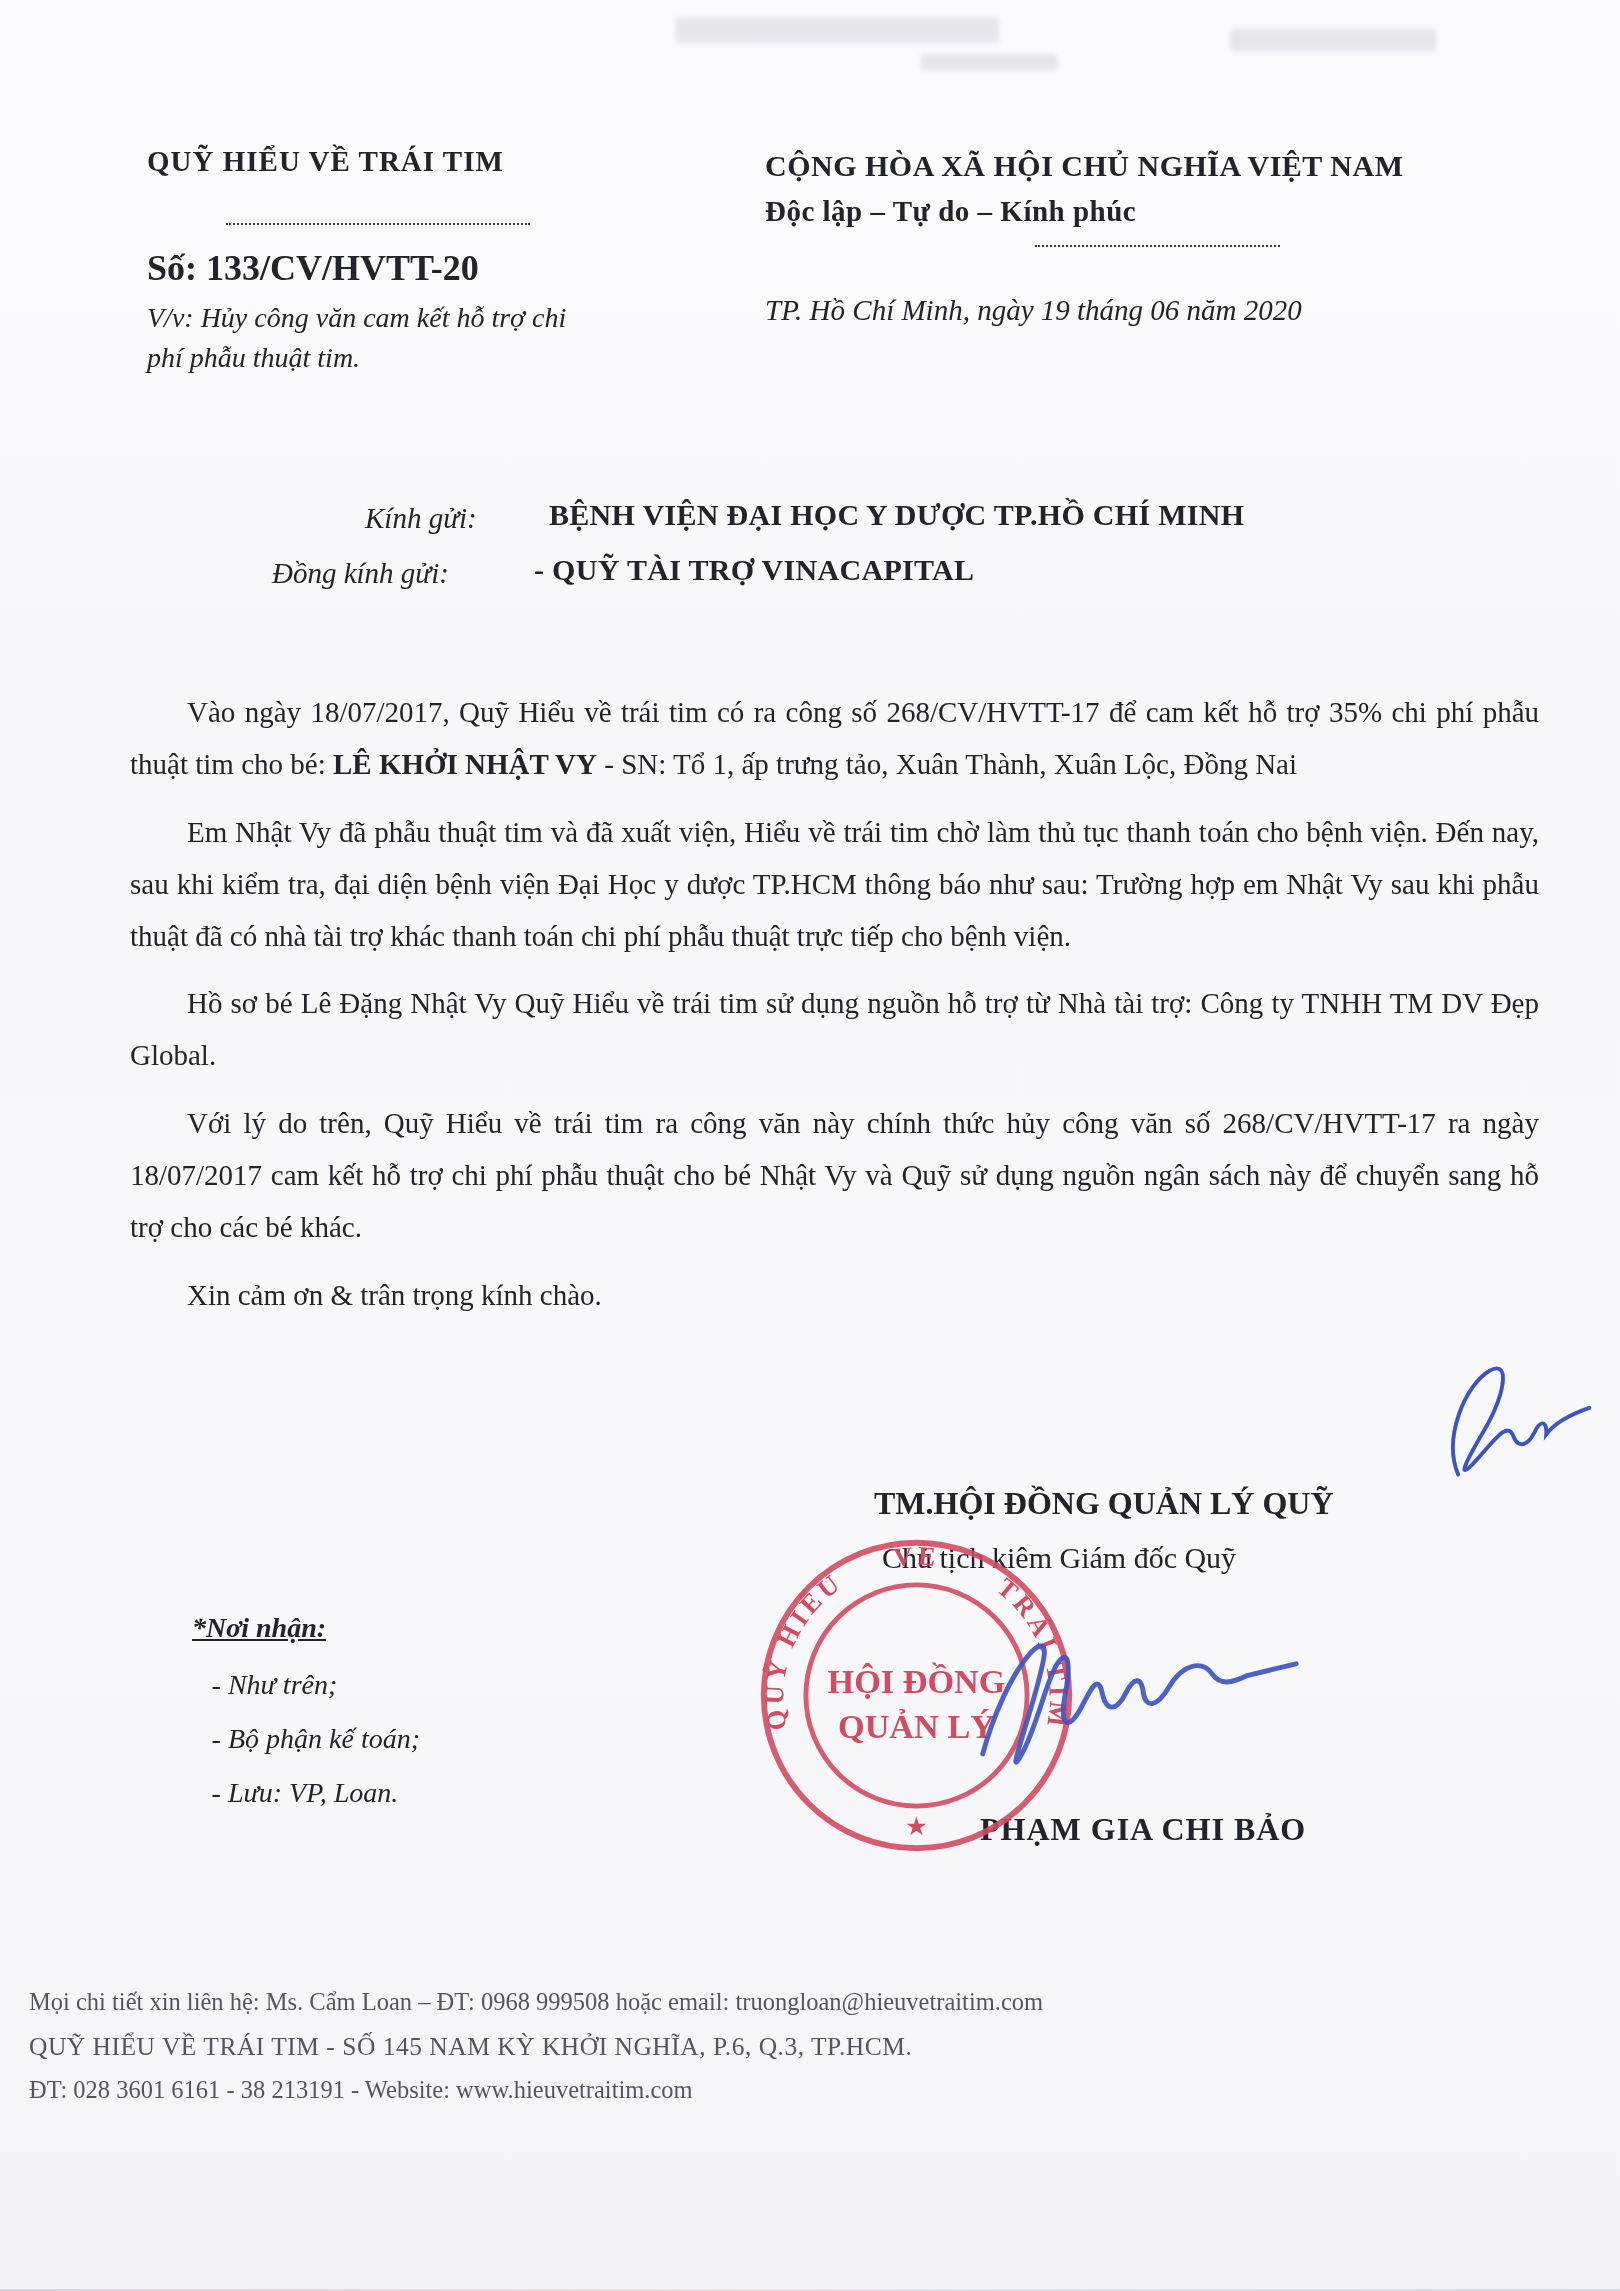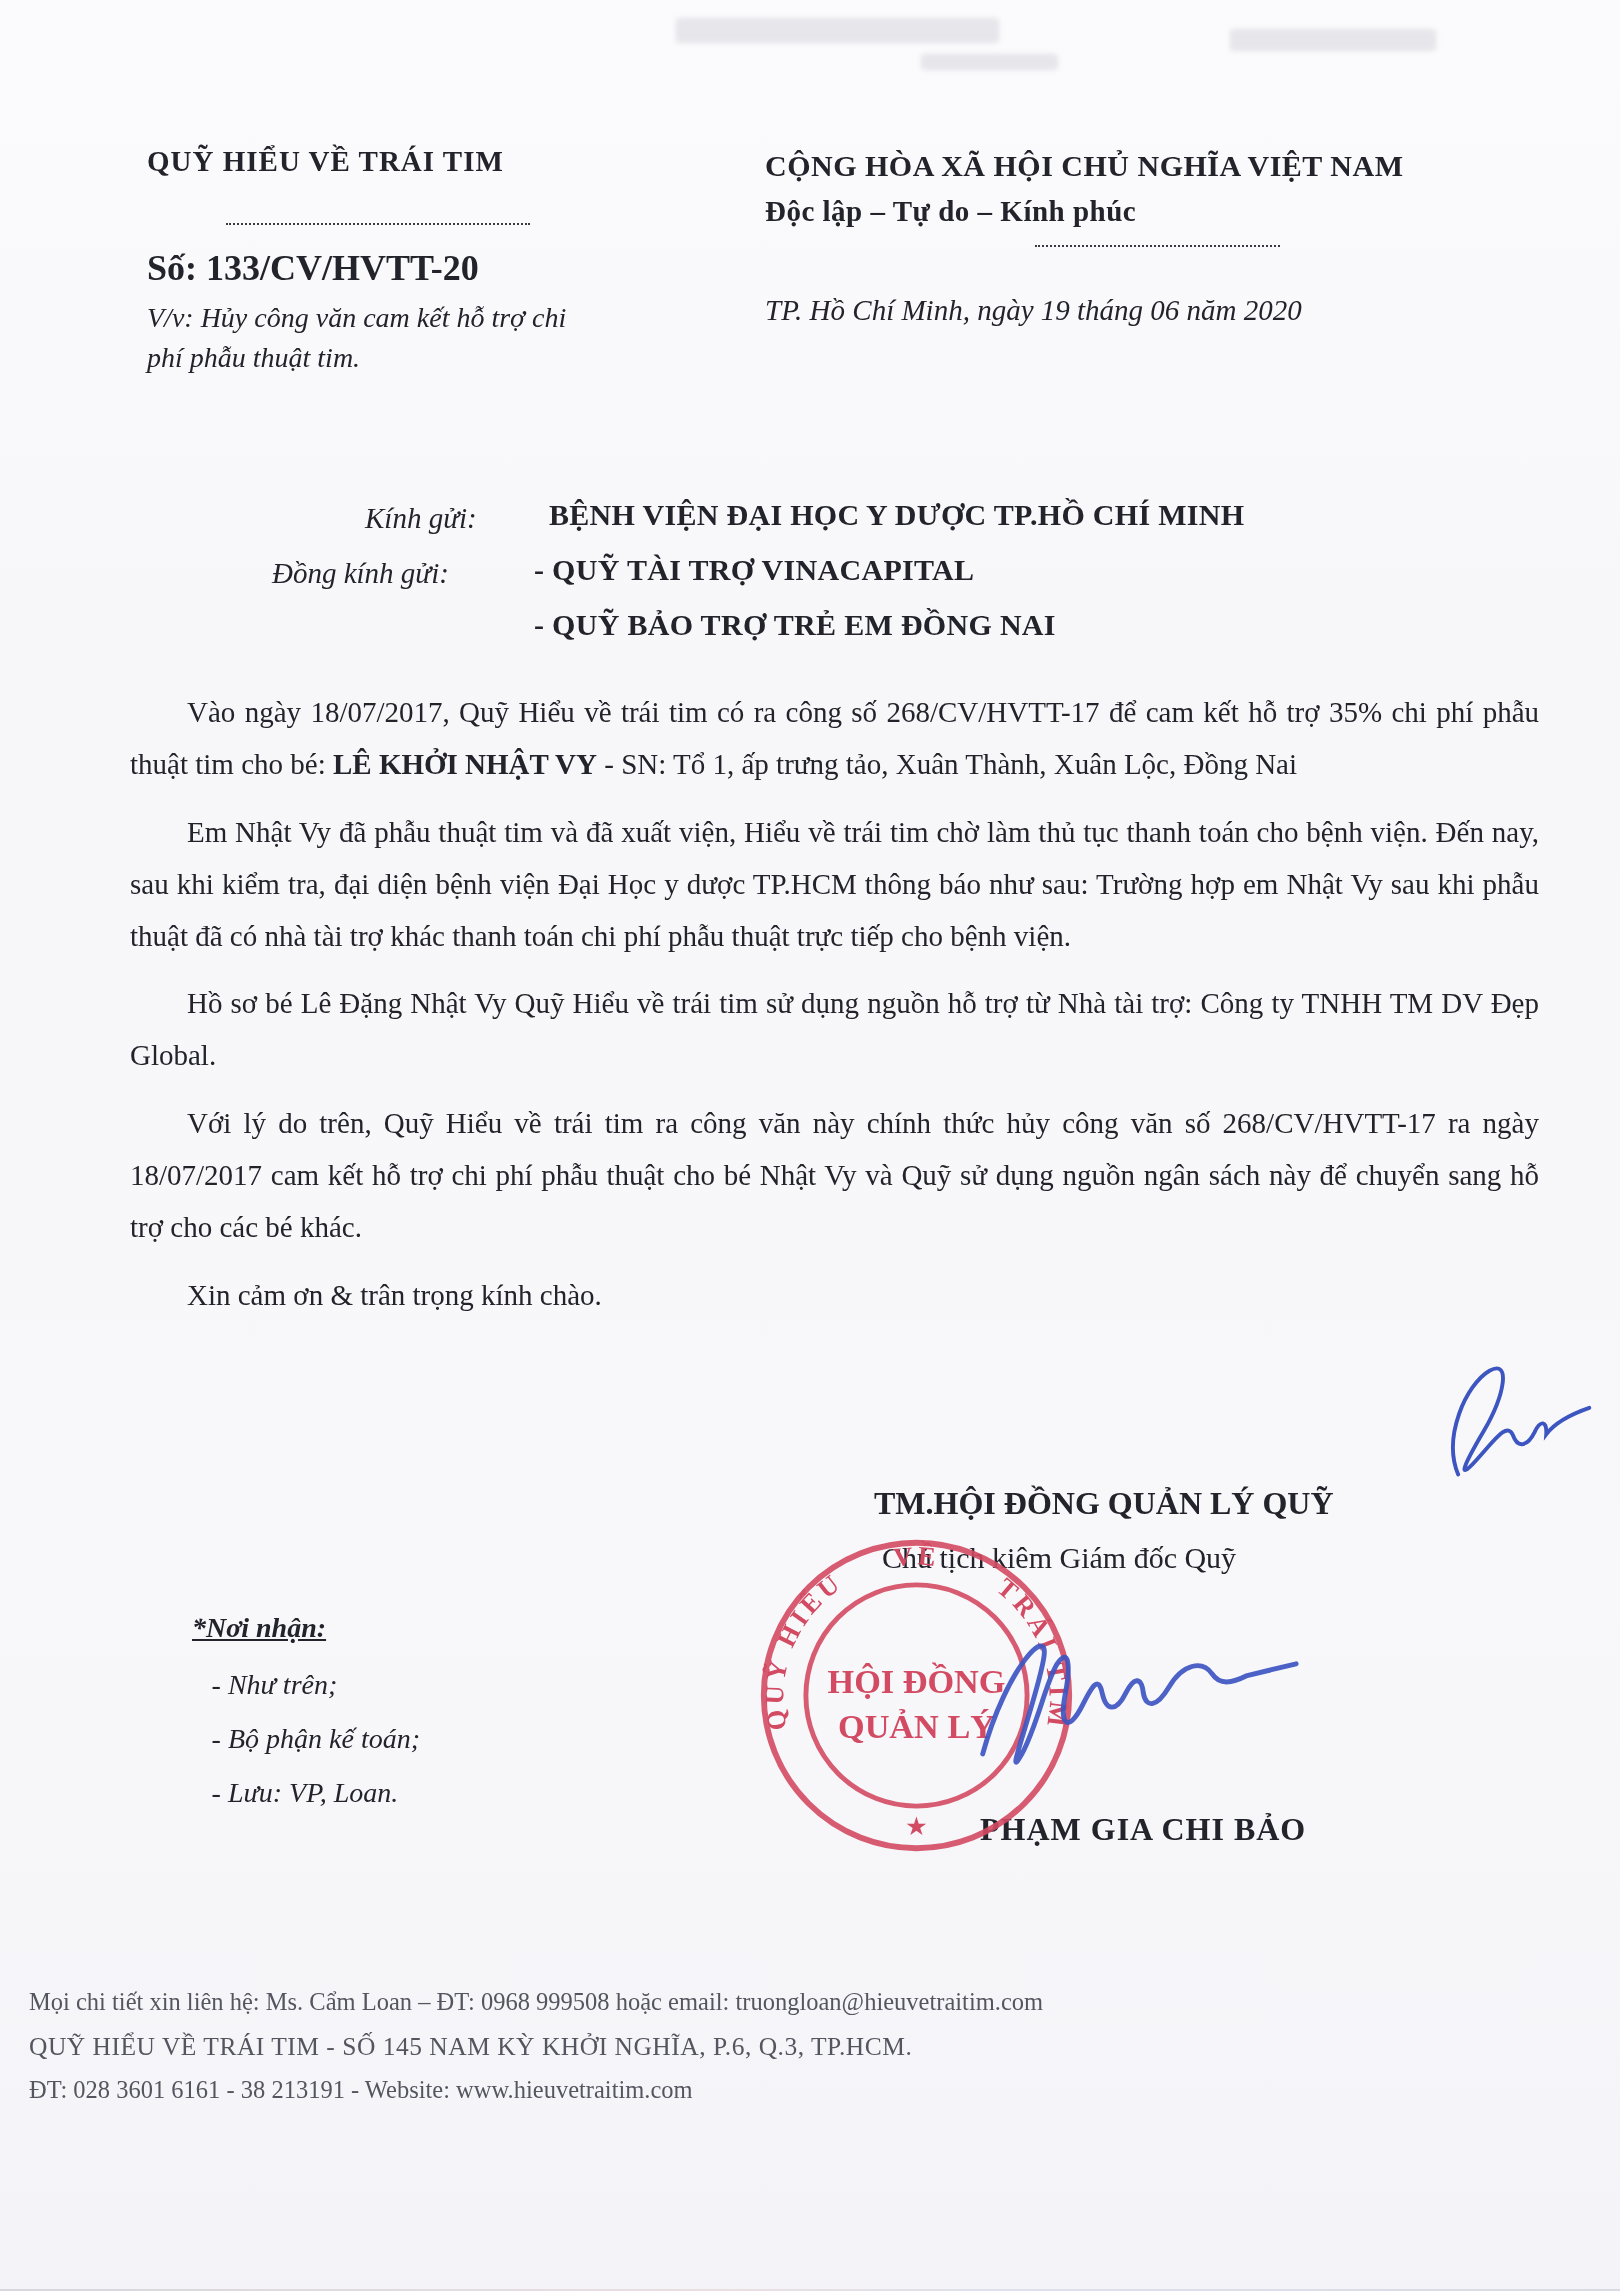--- a/index.html
+++ b/index.html
@@ -67,21 +67,20 @@
     <div class="country">CỘNG HÒA XÃ HỘI CHỦ NGHĨA VIỆT NAM</div>
     <div class="motto" style="margin-top:11.8px;">Độc lập – Tự do – Kính phúc</div>
     <div class="dotted" style="width:245px;margin:17.6px auto 0 auto;"></div>
     <div class="dateline" style="margin-top:47px;">TP. Hồ Chí Minh, ngày 19 tháng 06 năm 2020</div>
   </div>
 
   <div class="abs rcpt-label" style="left:365px;top:502px;">Kính gửi:</div>
   <div class="abs rcpt-value" style="left:549px;top:498px;">BỆNH VIỆN ĐẠI HỌC Y DƯỢC TP.HỒ CHÍ MINH</div>
   <div class="abs rcpt-label" style="left:272px;top:557px;">Đồng kính gửi:</div>
   <div class="abs rcpt-value" style="left:534px;top:553px;">- QUỸ TÀI TRỢ VINACAPITAL</div>
-  <div class="abs rcpt-value" style="left:534px;top:608px;">- QUỸ BẢO TRỢ TRẺ EM ĐỒNG NAI</div>
 
   <div class="abs body-text" style="left:130px;top:686px;width:1409px;">
     <p><span>Vào ngày 18/07/2017, Quỹ Hiểu về trái tim có ra công số 268/CV/HVTT-17 để cam kết hỗ trợ 35% chi phí phẫu thuật tim cho bé: </span><span class="b">LÊ KHỞI NHẬT VY</span><span> - SN: Tổ 1, ấp trưng tảo, Xuân Thành, Xuân Lộc, Đồng Nai</span></p>
     <p>Em Nhật Vy đã phẫu thuật tim và đã xuất viện, Hiểu về trái tim chờ làm thủ tục thanh toán cho bệnh viện. Đến nay, sau khi kiểm tra, đại diện bệnh viện Đại Học y dược TP.HCM thông báo như sau: Trường hợp em Nhật Vy sau khi phẫu thuật đã có nhà tài trợ khác thanh toán chi phí phẫu thuật trực tiếp cho bệnh viện.</p>
     <p>Hồ sơ bé Lê Đặng Nhật Vy Quỹ Hiểu về trái tim sử dụng nguồn hỗ trợ từ Nhà tài trợ: Công ty TNHH TM DV Đẹp Global.</p>
     <p>Với lý do trên, Quỹ Hiểu về trái tim ra công văn này chính thức hủy công văn số 268/CV/HVTT-17 ra ngày 18/07/2017 cam kết hỗ trợ chi phí phẫu thuật cho bé Nhật Vy và Quỹ sử dụng nguồn ngân sách này để chuyển sang hỗ trợ cho các bé khác.</p>
     <p>Xin cảm ơn &amp; trân trọng kính chào.</p>
   </div>
 
   <div class="abs c sig-board" style="left:874px;top:1485px;width:637px;">TM.HỘI ĐỒNG QUẢN LÝ QUỸ</div>

